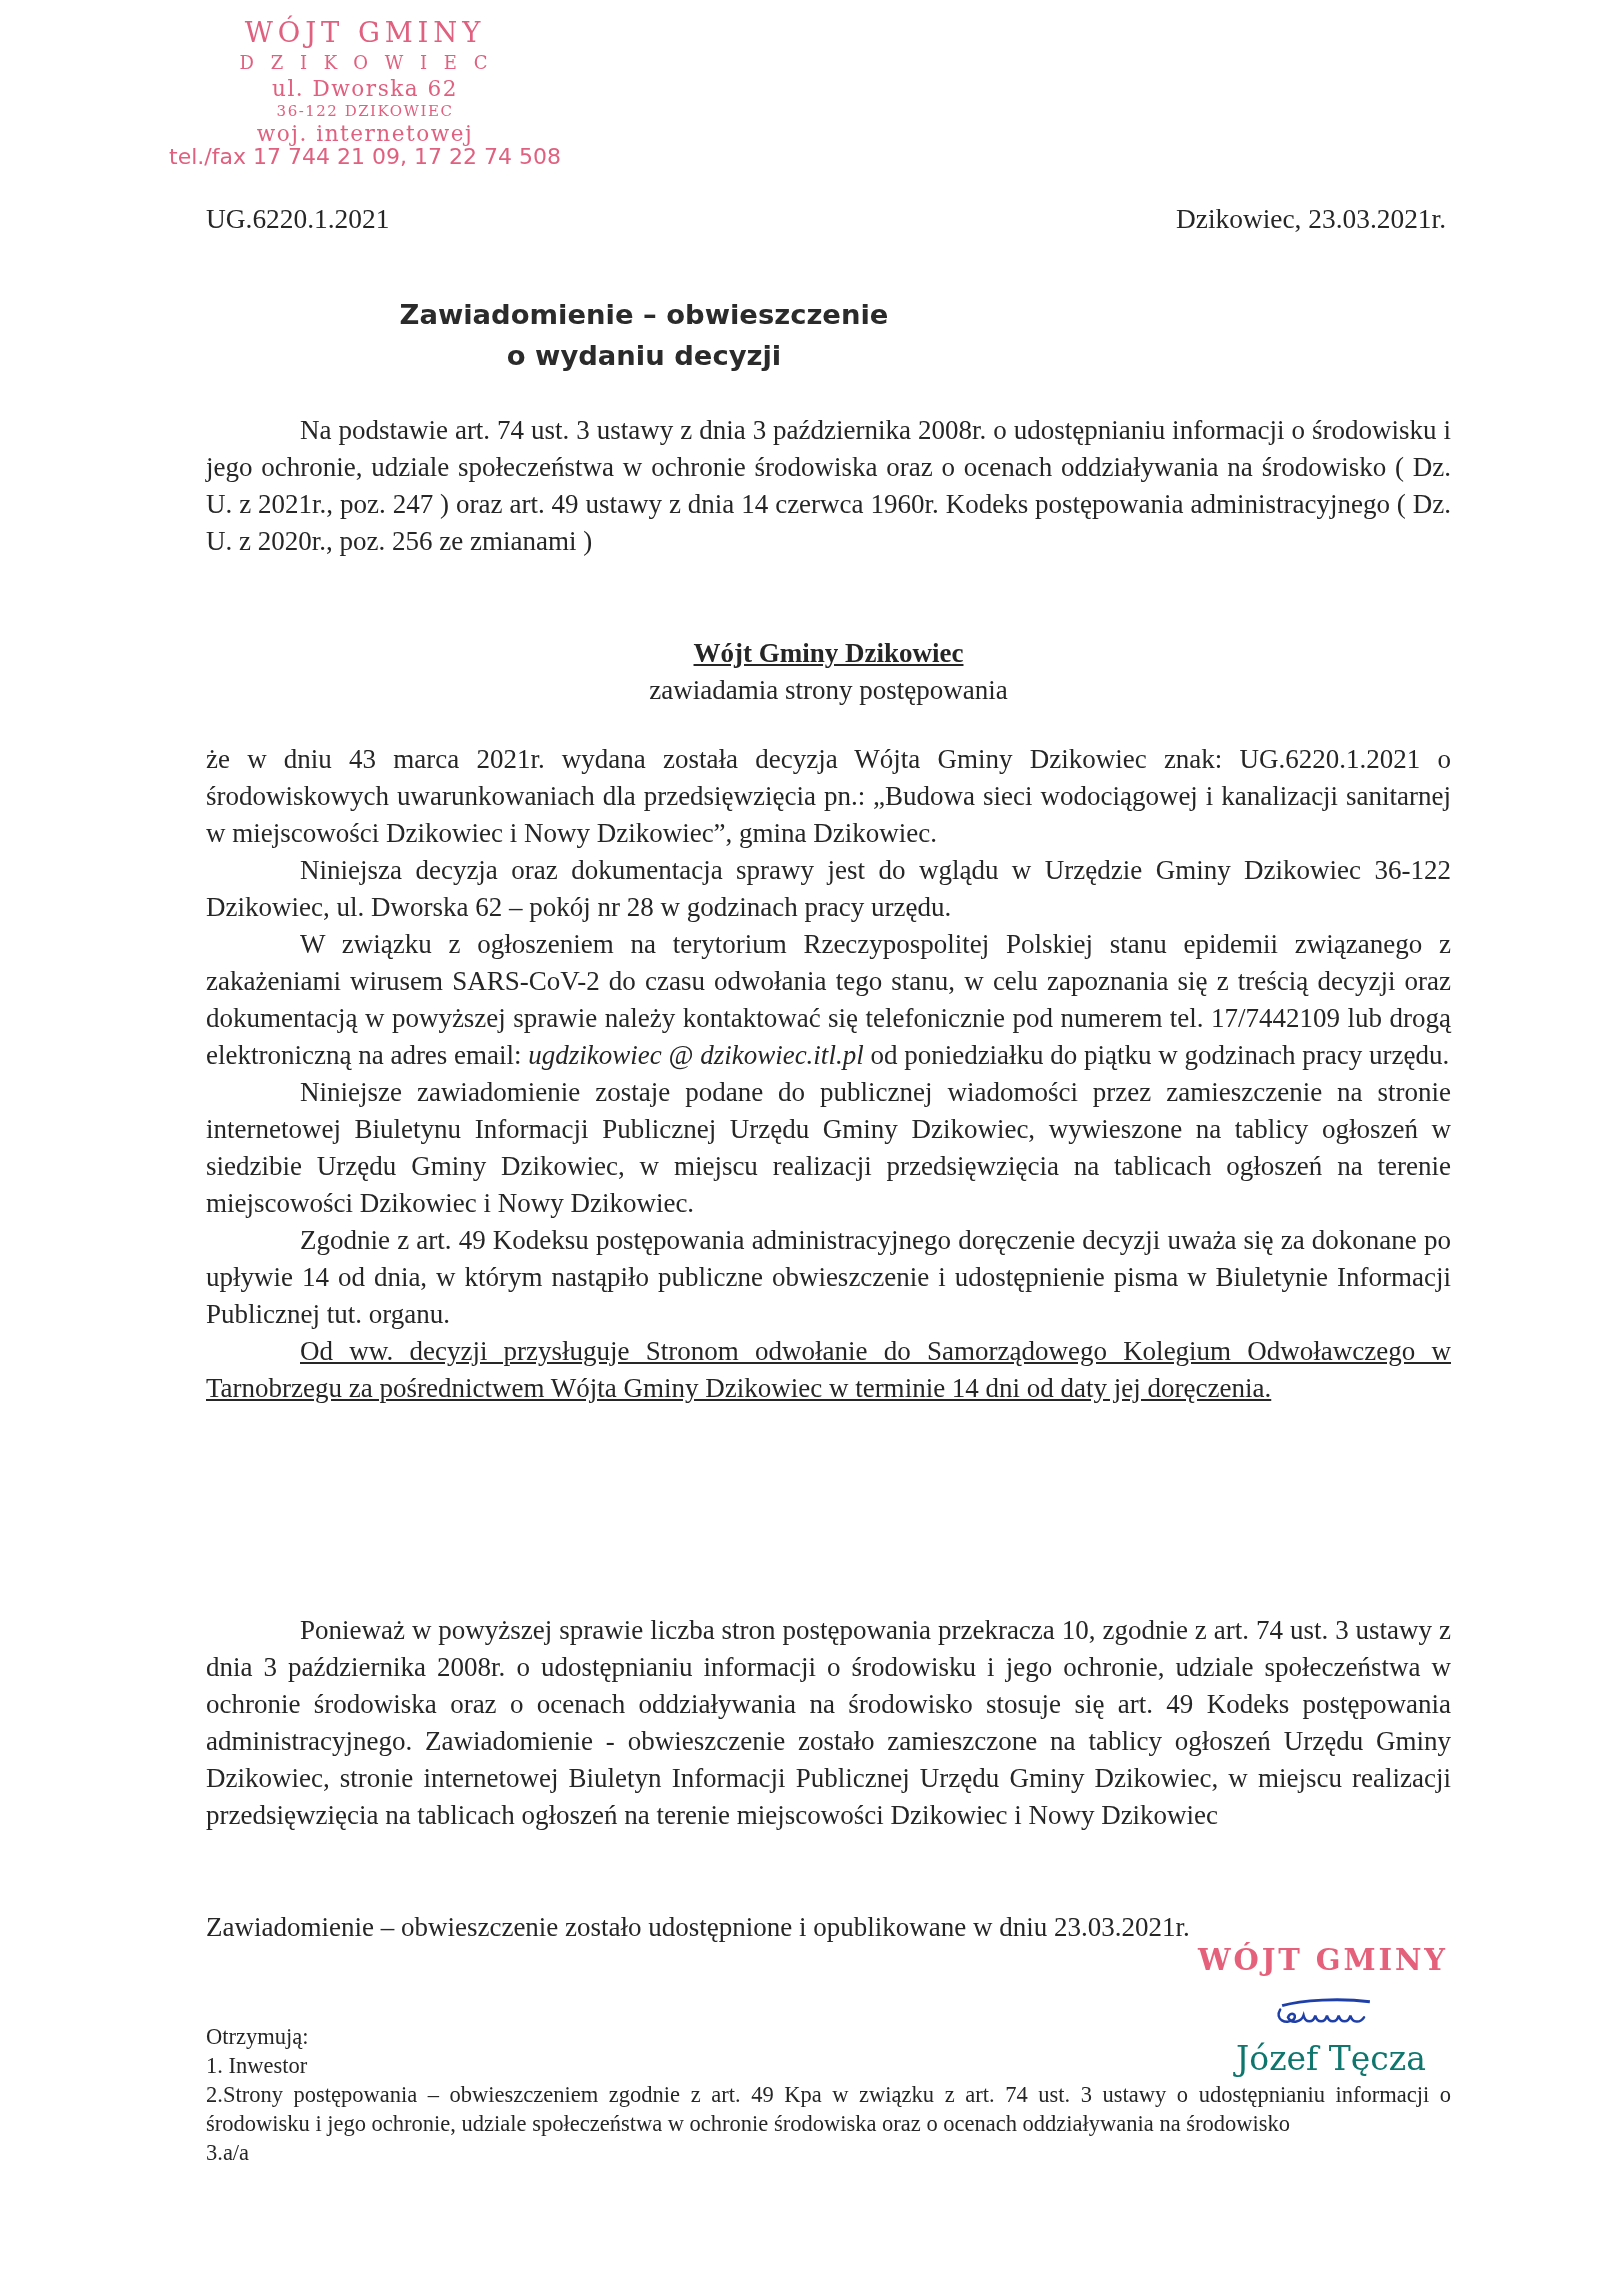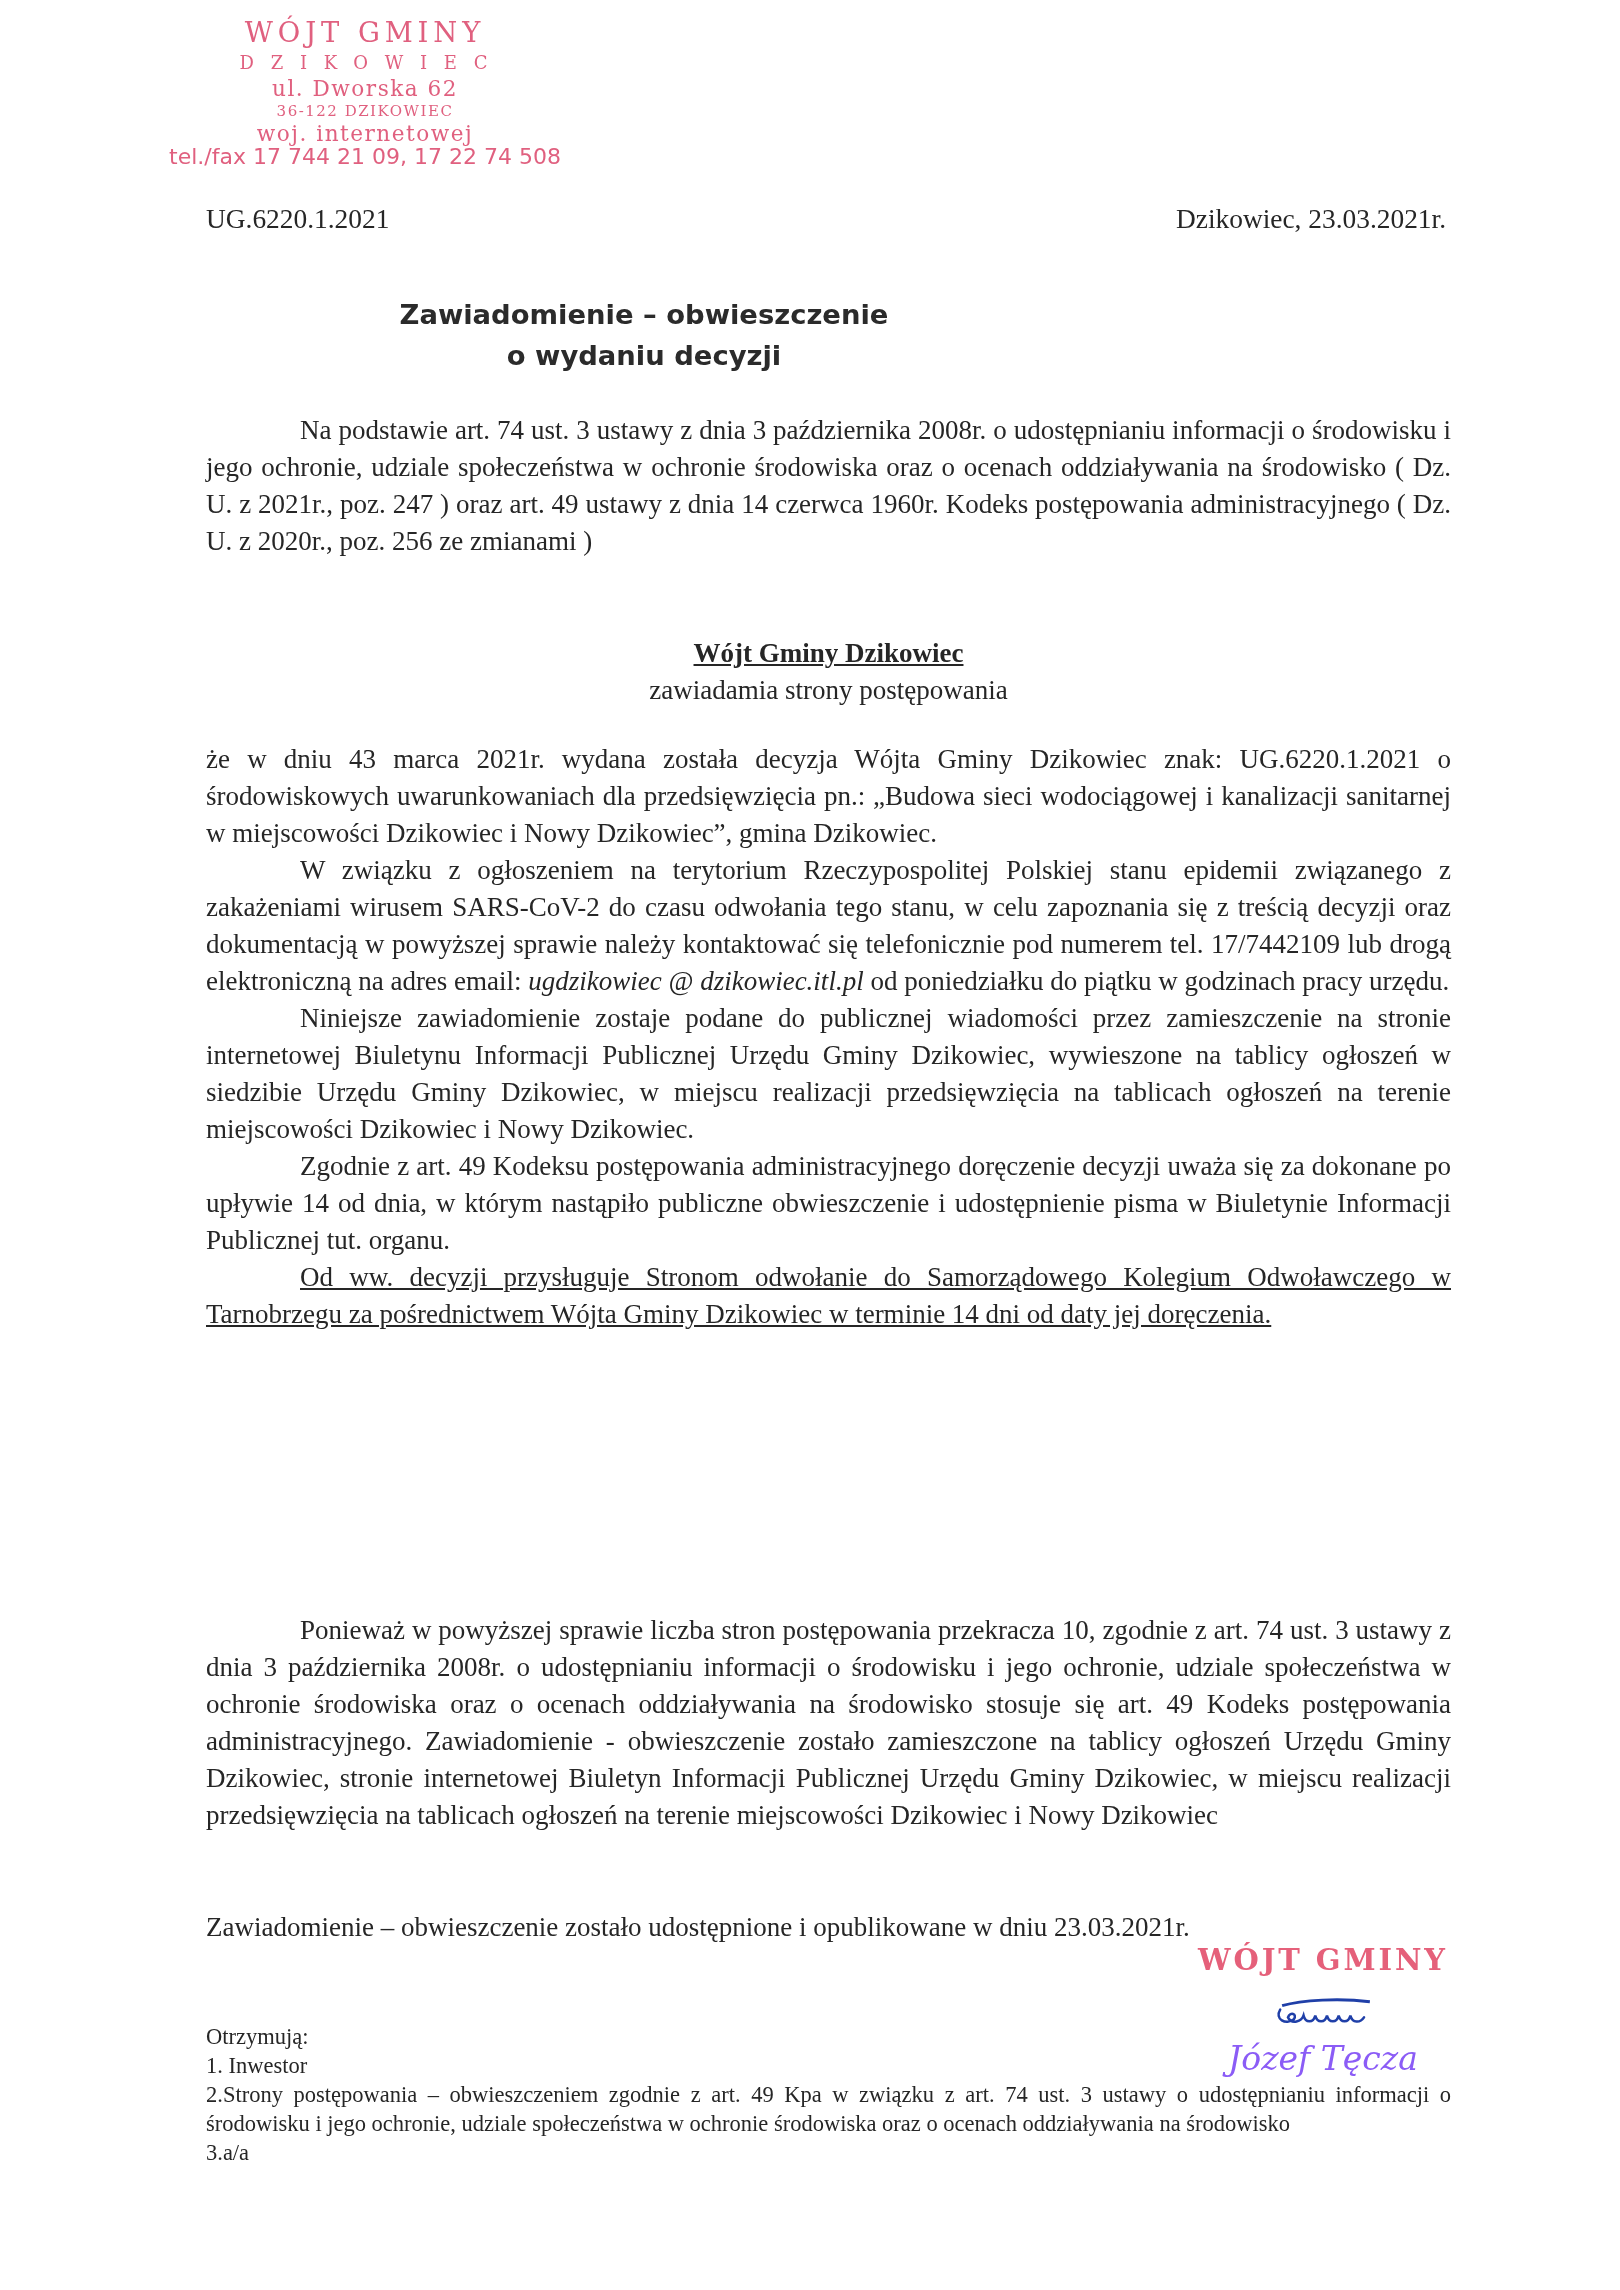--- a/index.html
+++ b/index.html
@@ -21,21 +21,21 @@
   .body-col { left:206px; width:1245px; font-size:27px; line-height:37px; text-align:justify; }
   .body-col p { margin:0; }
   .indent { text-indent:94px; }
   .center { text-align:center; }
   .heading-wojt { font-weight:bold; text-decoration:underline; }
   .underline { text-decoration:underline; }
   .italic { font-style:italic; }
   .sig-stamp { left:1171px; top:1943px; width:304px; text-align:center; }
   .sig-title { font-family:"DejaVu Serif", serif; font-weight:bold; font-size:29px; letter-spacing:2.9px; color:#e5607a; }
   .sig-scribble { position:absolute; left:101px; top:51px; width:108px; height:39px; }
-  .sig-name { position:absolute; left:0; width:304px; top:96px; font-family:"DejaVu Serif", serif; font-style:italic; font-size:33px; color:#8b5cf6; }
+  .sig-name { position:absolute; left:8px; width:304px; top:96px; font-family:"DejaVu Serif", serif; font-size:33px; color:#0f766e; }
   .recipients { left:206px; width:1284px; top:2022px; font-size:22.5px; line-height:29px; text-align:justify; }
   .recipients p { margin:0; }
 </style>
 </head>
 <body>
 
 <div class="abs stamp">
   <div class="l1">WÓJT GMINY</div>
   <div class="l2">DZIKOWIEC</div>
   <div class="l3">ul. Dworska 62</div>
@@ -56,20 +56,21 @@
   <p class="indent">Na podstawie art. 74 ust. 3 ustawy z dnia 3 października 2008r. o udostępnianiu informacji o środowisku i jego ochronie, udziale społeczeństwa w ochronie środowiska oraz o ocenach oddziaływania na środowisko ( Dz. U. z 2021r., poz. 247 ) oraz art. 49 ustawy z dnia 14 czerwca 1960r. Kodeks postępowania administracyjnego ( Dz. U. z 2020r., poz. 256 ze zmianami )</p>
 </div>
 
 <div class="abs body-col center" style="top:635px;">
   <p class="center"><span class="heading-wojt">Wójt Gminy Dzikowiec</span></p>
   <p class="center">zawiadamia strony postępowania</p>
 </div>
 
 <div class="abs body-col" style="top:741px;">
   <p>że w dniu 43 marca 2021r. wydana została decyzja Wójta Gminy Dzikowiec znak: UG.6220.1.2021 o środowiskowych uwarunkowaniach dla przedsięwzięcia pn.: „Budowa sieci wodociągowej i kanalizacji sanitarnej w miejscowości Dzikowiec i Nowy Dzikowiec”, gmina Dzikowiec.</p>
+  <p class="indent">Niniejsza decyzja oraz dokumentacja sprawy jest do wglądu w Urzędzie Gminy Dzikowiec 36-122 Dzikowiec, ul. Dworska 62 – pokój nr 28 w godzinach pracy urzędu.</p>
   <p class="indent"><span>W związku z ogłoszeniem na terytorium Rzeczypospolitej Polskiej stanu epidemii związanego z zakażeniami wirusem SARS-CoV-2 do czasu odwołania tego stanu, w celu zapoznania się z treścią decyzji oraz dokumentacją w powyższej sprawie należy kontaktować się telefonicznie pod numerem tel. 17/7442109 lub drogą elektroniczną na adres email:</span> <span class="italic">ugdzikowiec @ dzikowiec.itl.pl</span><span> od poniedziałku do piątku w godzinach pracy urzędu.</span></p>
   <p class="indent">Niniejsze zawiadomienie zostaje podane do publicznej wiadomości przez zamieszczenie na stronie internetowej Biuletynu Informacji Publicznej Urzędu Gminy Dzikowiec, wywieszone na tablicy ogłoszeń w siedzibie Urzędu Gminy Dzikowiec, w miejscu realizacji przedsięwzięcia na tablicach ogłoszeń na terenie miejscowości Dzikowiec i Nowy Dzikowiec.</p>
   <p class="indent">Zgodnie z art. 49 Kodeksu postępowania administracyjnego doręczenie decyzji uważa się za dokonane po upływie 14 od dnia, w którym nastąpiło publiczne obwieszczenie i udostępnienie pisma w Biuletynie Informacji Publicznej tut. organu.</p>
   <p class="indent underline">Od ww. decyzji przysługuje Stronom odwołanie do Samorządowego Kolegium Odwoławczego w Tarnobrzegu za pośrednictwem Wójta Gminy Dzikowiec w terminie 14 dni od daty jej doręczenia.</p>
 </div>
 
 <div class="abs body-col" style="top:1612px;">
   <p class="indent">Ponieważ w powyższej sprawie liczba stron postępowania przekracza 10, zgodnie z art. 74 ust. 3 ustawy z dnia 3 października 2008r. o udostępnianiu informacji o środowisku i jego ochronie, udziale społeczeństwa w ochronie środowiska oraz o ocenach oddziaływania na środowisko stosuje się art. 49 Kodeks postępowania administracyjnego. Zawiadomienie - obwieszczenie zostało zamieszczone na tablicy ogłoszeń Urzędu Gminy Dzikowiec, stronie internetowej Biuletyn Informacji Publicznej Urzędu Gminy Dzikowiec, w miejscu realizacji przedsięwzięcia na tablicach ogłoszeń na terenie miejscowości Dzikowiec i Nowy Dzikowiec</p>
 </div>
 

